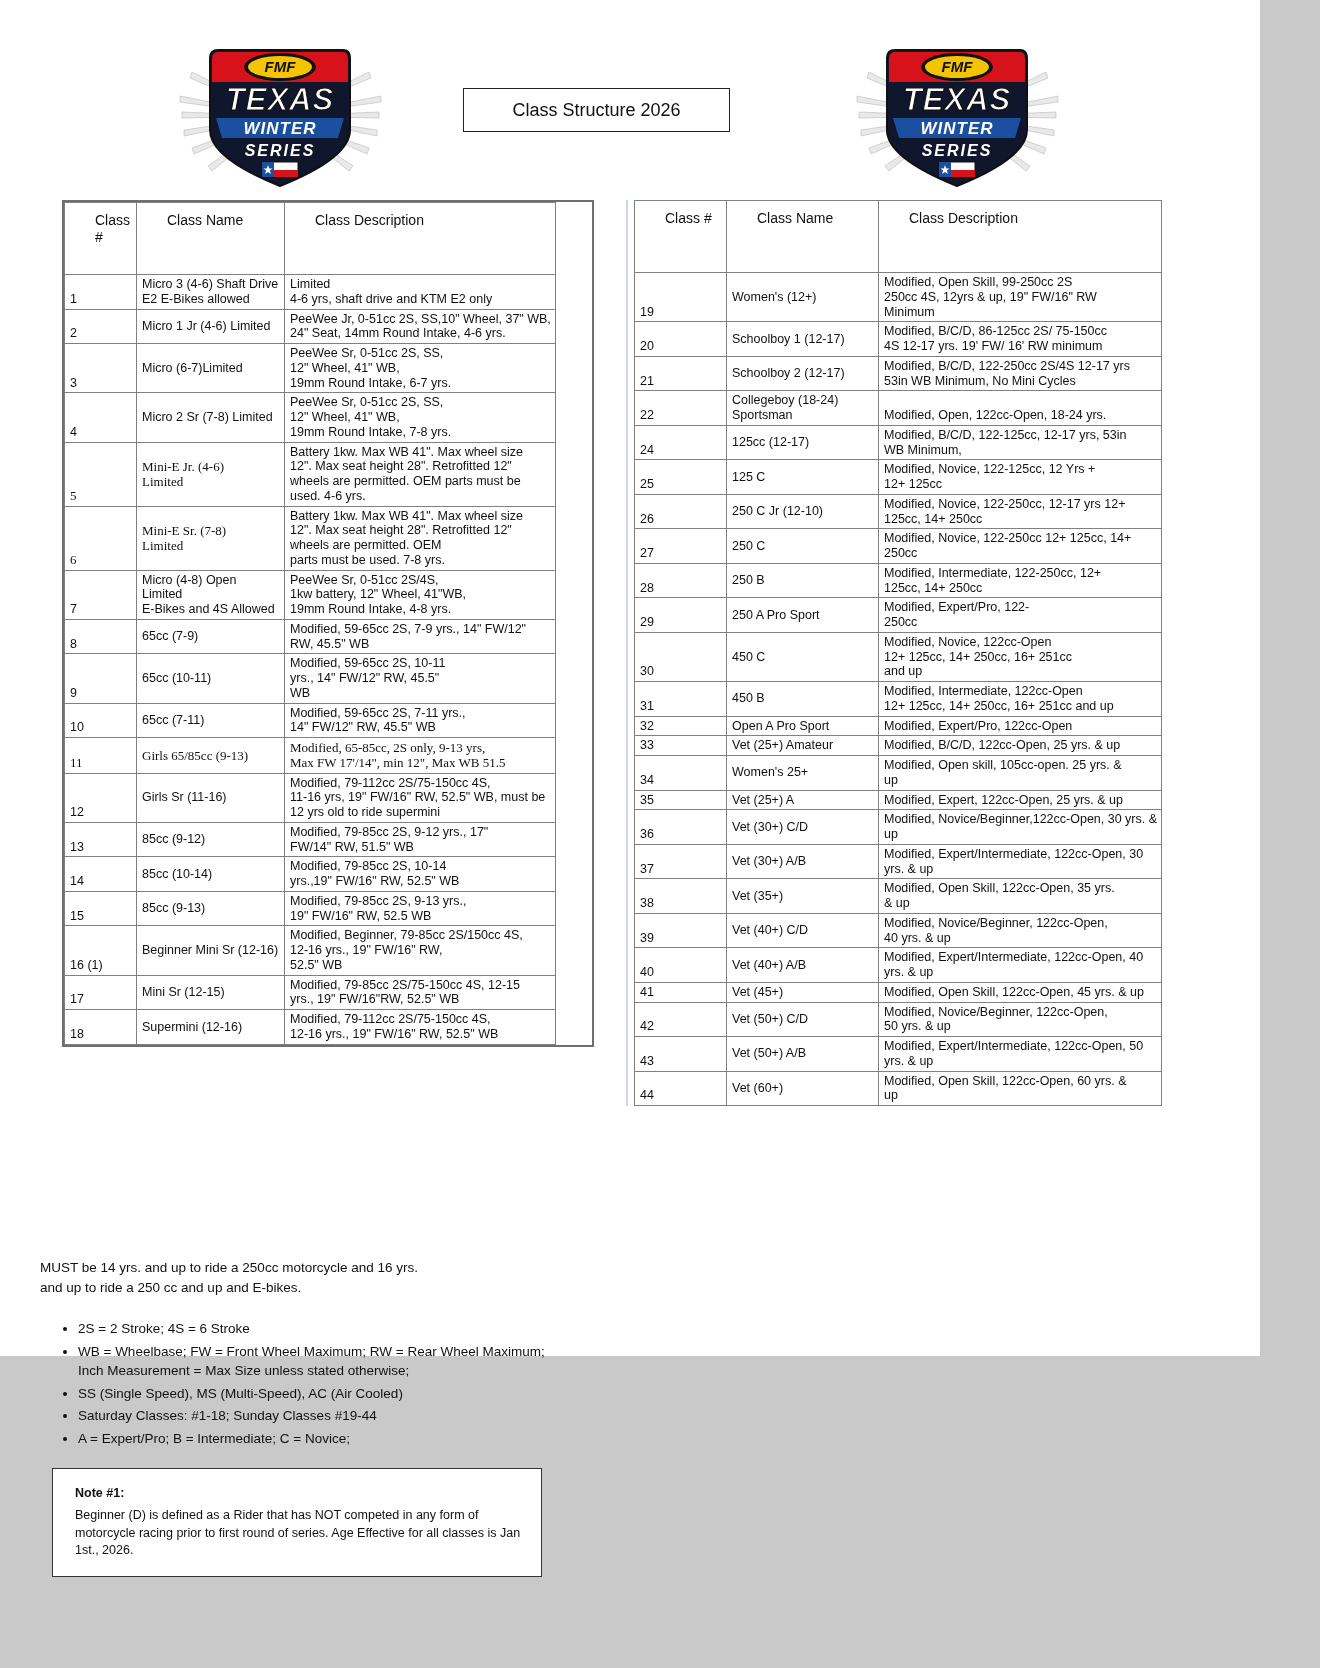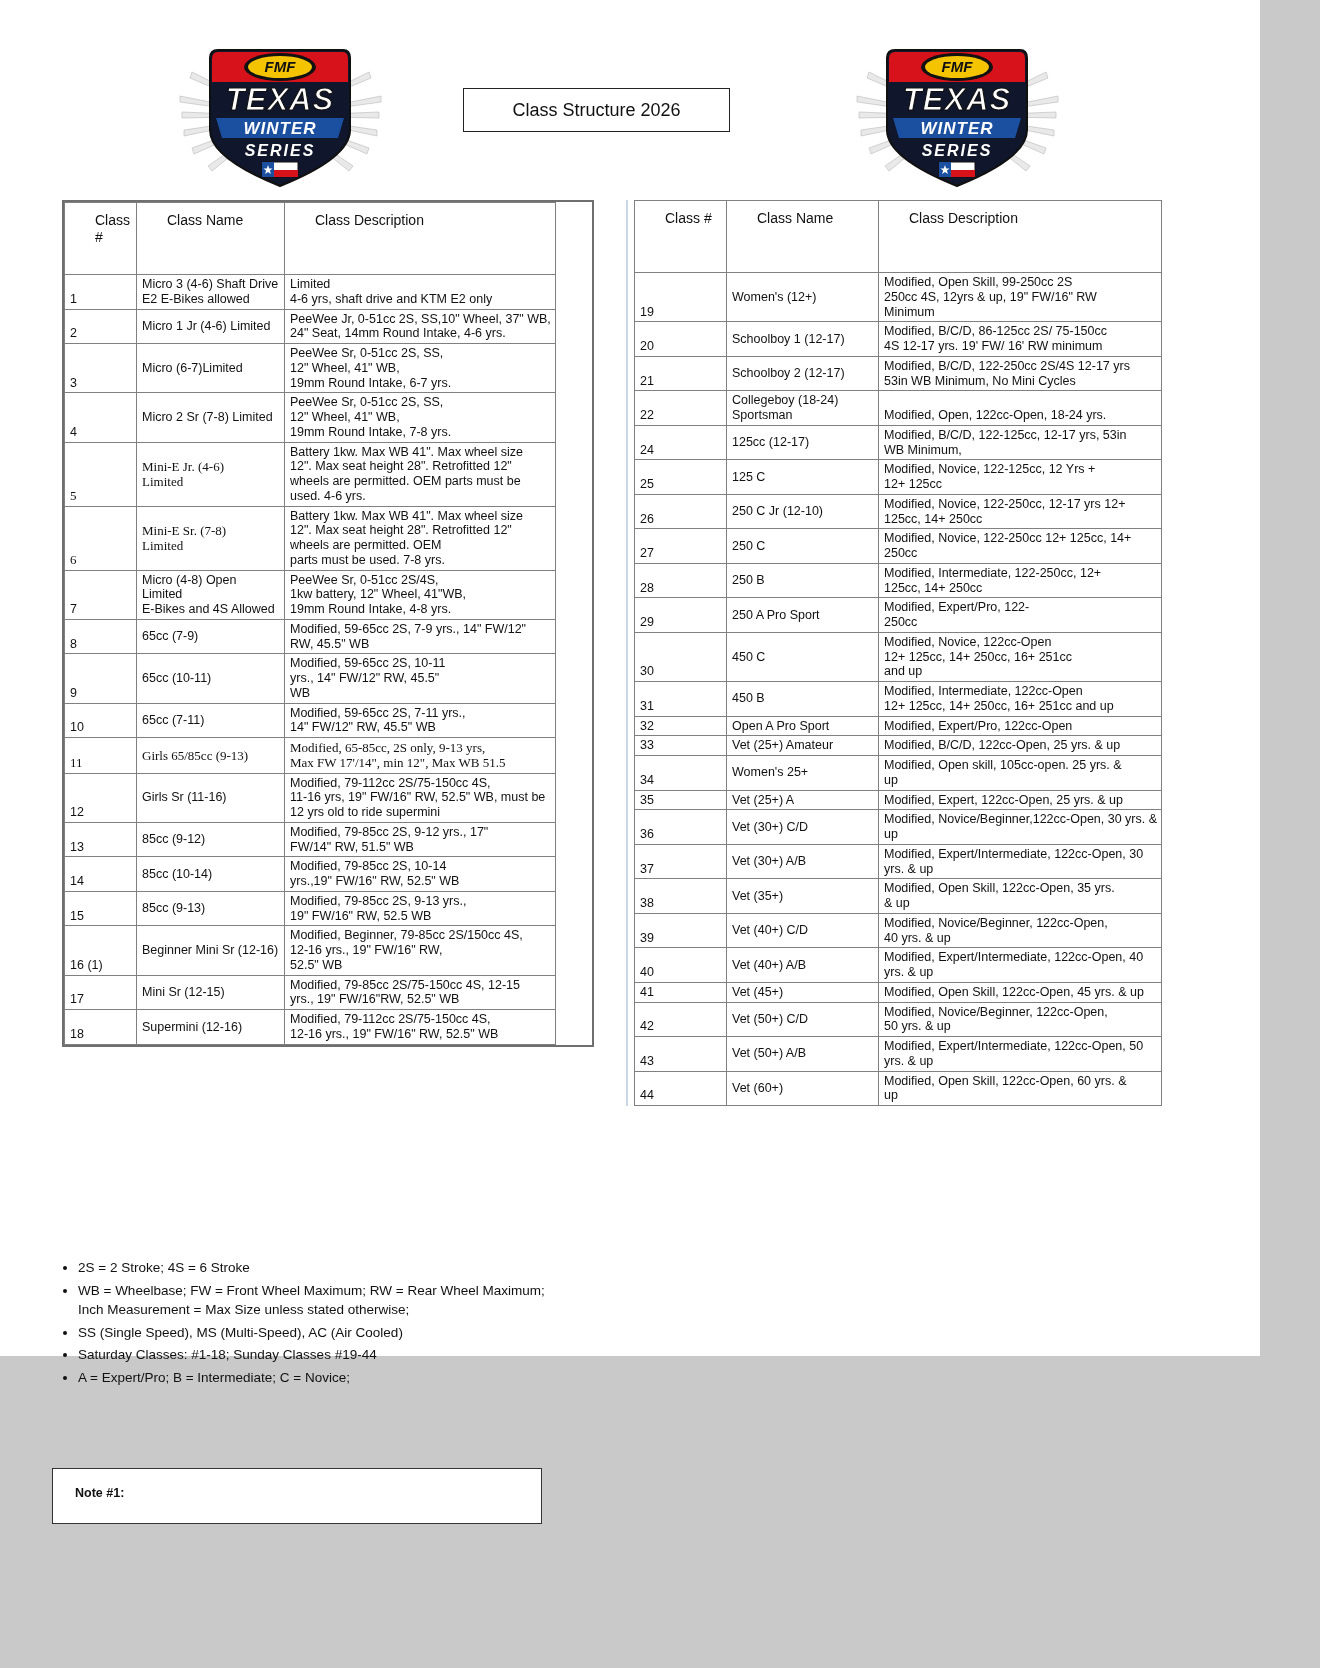--- a/index.html
+++ b/index.html
@@ -492,27 +492,32 @@
               <td class="num">44</td>
               <td class="name mid">Vet (60+)</td>
               <td class="desc">Modified, Open Skill, 122cc-Open, 60 yrs. &amp;<br>up</td>
             </tr>
           </tbody>
       </table>
     </div>
   </div>
 
   <div class="notes">
+    <div class="must">
+      <div>MUST be 14 yrs. and up to ride a 250cc motorcycle and 16 yrs.</div>
+      <div>and up to ride a 250 cc and up and E-bikes.</div>
+    </div>
     <ul>
         <li>2S = 2 Stroke; 4S = 6 Stroke</li>
         <li>WB = Wheelbase; FW = Front Wheel Maximum; RW = Rear Wheel Maximum;<br>Inch Measurement = Max Size unless stated otherwise;</li>
         <li>SS (Single Speed), MS (Multi-Speed), AC (Air Cooled)</li>
         <li>Saturday Classes: #1-18; Sunday Classes #19-44</li>
         <li>A = Expert/Pro; B = Intermediate; C = Novice;</li>
       </ul>
   </div>
 
   <div class="note-box">
     <div class="note-title">Note #1:</div>
+    <div>Beginner (D) is defined as a Rider that has NOT competed in any form of motorcycle racing prior to first round of series. Age Effective for all classes is Jan 1st., 2026.</div>
   </div>
 
   <div class="page-edge"></div>
 </div>
 
 </body></html>

